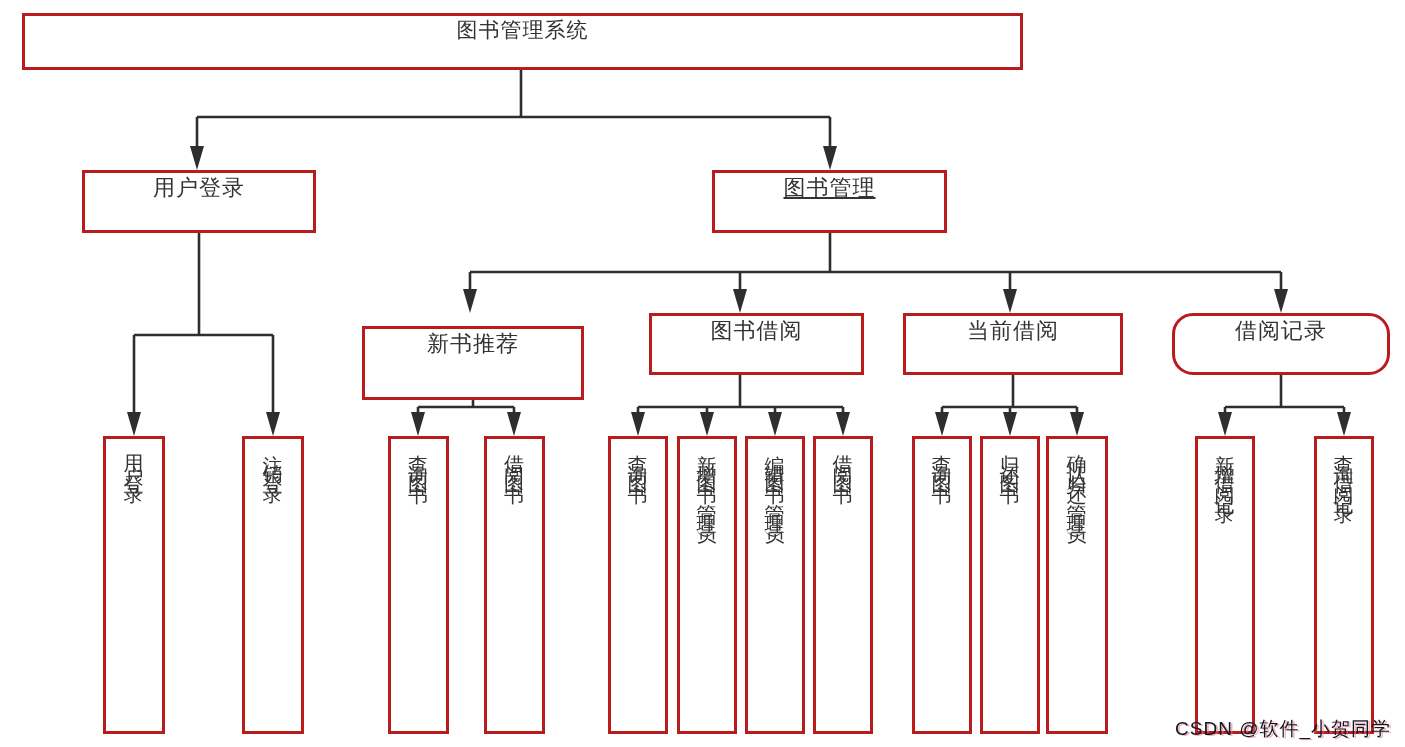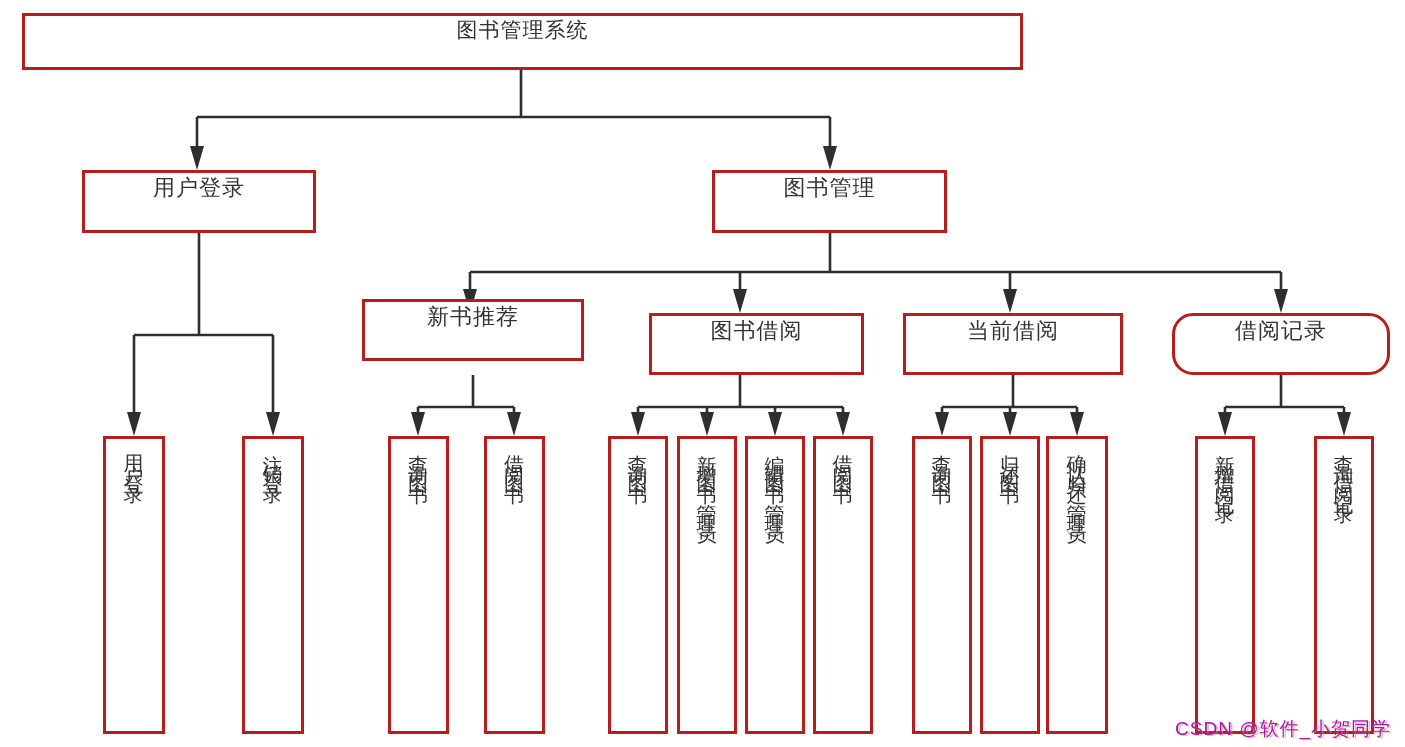--- a/index.html
+++ b/index.html
@@ -34,21 +34,21 @@
     font-size: 20px;
     letter-spacing: 10px;
     line-height: 1;
     white-space: nowrap;
   }
   .watermark {
     position: absolute;
     right: 14px;
     bottom: 5px;
     font-size: 19px;
-    color: #a21caf;
+    color: #0f172a;
     text-shadow: 2px 1px 0 rgba(233, 120, 120, 0.55);
     letter-spacing: 1px;
     white-space: nowrap;
   }
 </style>
 </head>
 <body>
 
 <div class="stage">
 
@@ -95,25 +95,25 @@
     </g>
   </svg>
 
   <div class="node h root" style="left:22px; top:13px; width:1001px; height:57px;">
     <span>图书管理系统</span>
   </div>
 
   <div class="node h" style="left:82px; top:170px; width:234px; height:63px;">
     <span>用户登录</span>
   </div>
-  <div class="node h" style="left:712px; top:170px; width:235px; height:63px;">
+  <div class="node h" style="left:712px; top:170px; width:235px; height:63px;text-decoration:underline;">
     <span>图书管理</span>
   </div>
 
-  <div class="node h" style="left:362px; top:299px; width:222px; height:62px;">
+  <div class="node h" style="left:362px; top:326px; width:222px; height:74px;">
     <span>新书推荐</span>
   </div>
   <div class="node h" style="left:633px; top:313px; width:215px; height:62px;margin-left:16px;">
     <span>图书借阅</span>
   </div>
   <div class="node h" style="left:903px; top:313px; width:220px; height:62px;">
     <span>当前借阅</span>
   </div>
   <div class="node h" style="left:1172px; top:313px; width:218px; height:62px;border-radius:21px;">
     <span>借阅记录</span>

